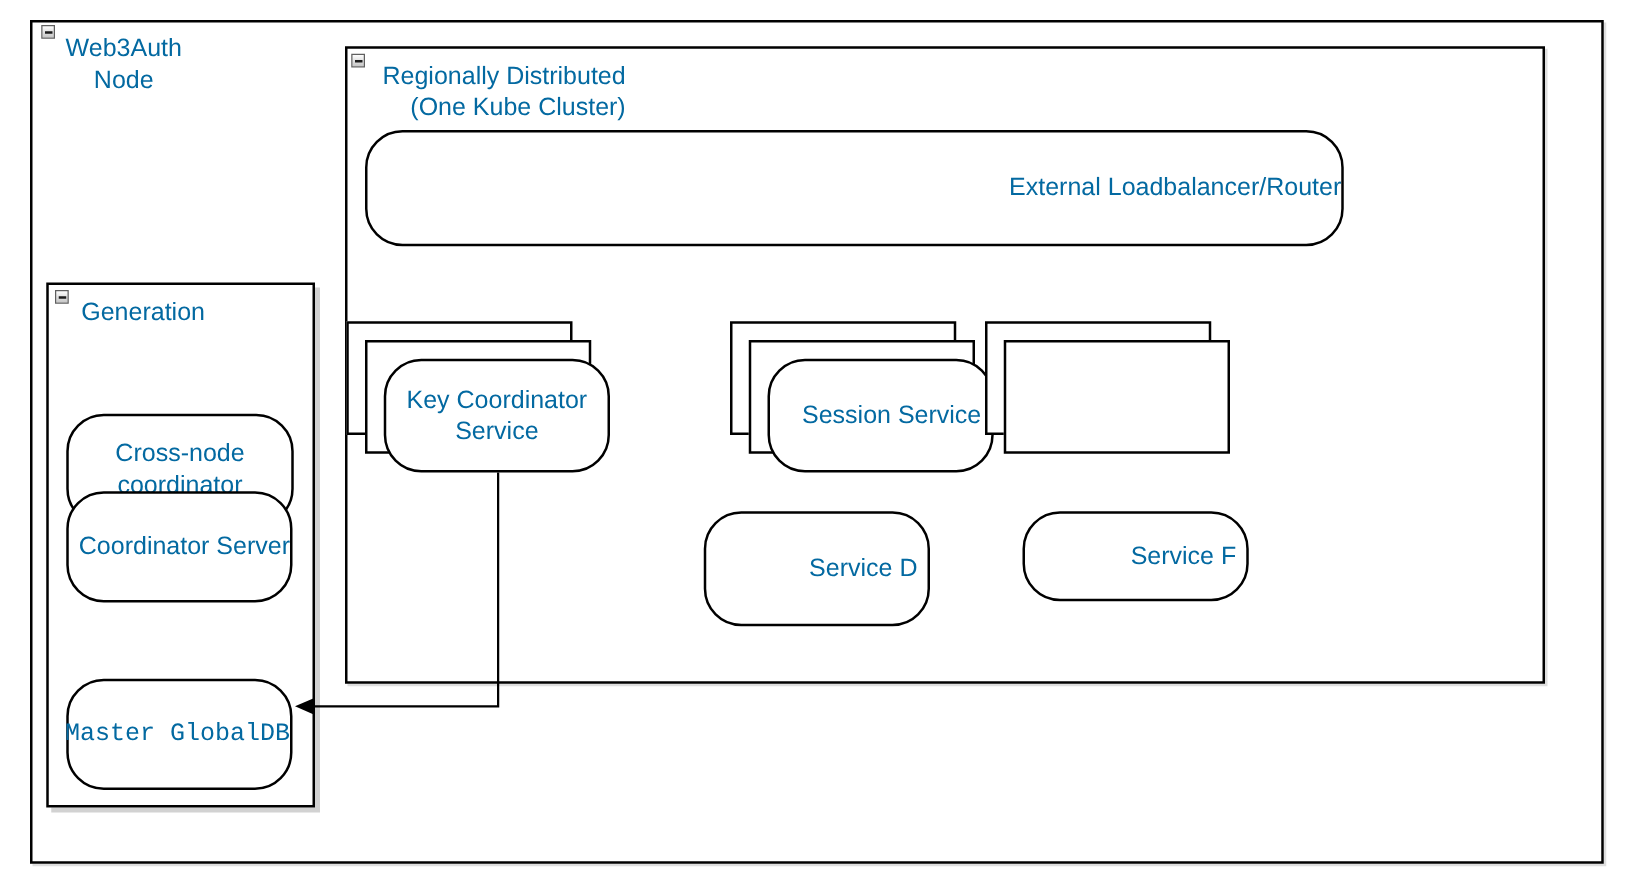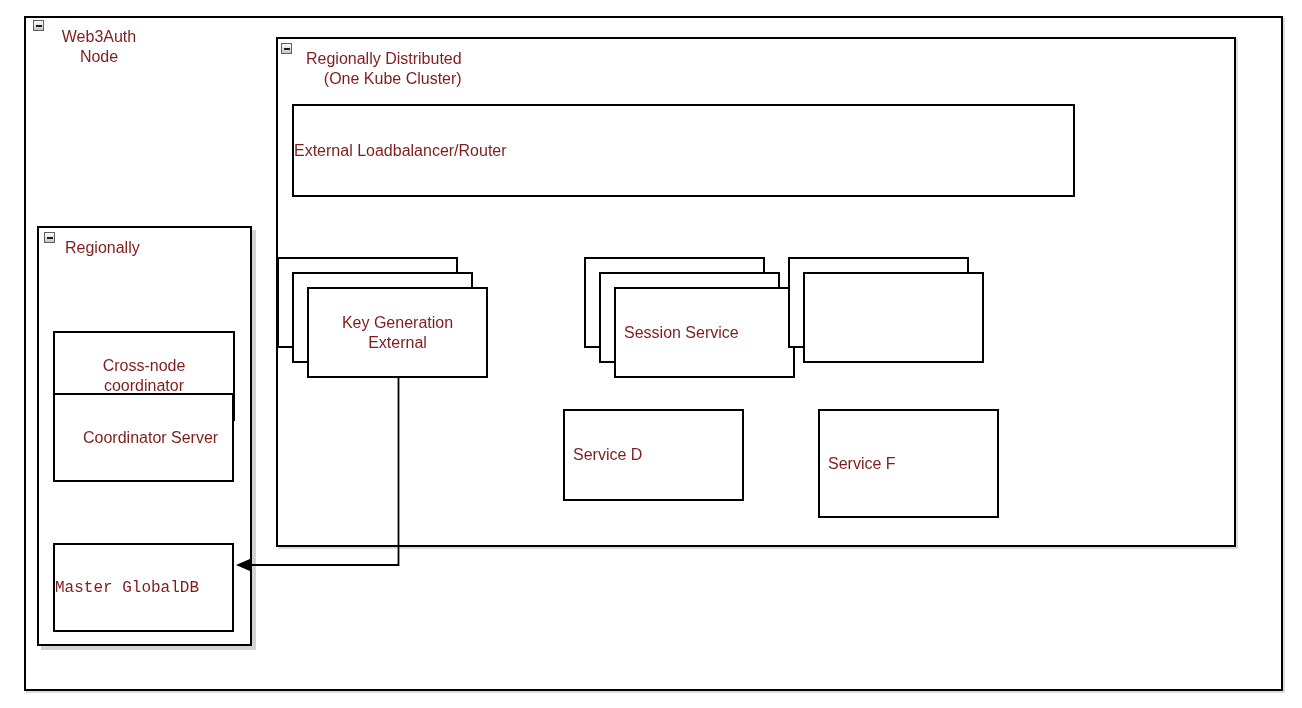--- a/index.html
+++ b/index.html
@@ -3,22 +3,22 @@
 <meta charset="utf-8">
 <style>
   * { margin:0; padding:0; box-sizing:border-box; }
   html,body { width:1302px; height:708px; background:#ffffff; overflow:hidden; }
   body { position:relative; font-family:"Liberation Sans", sans-serif; color:#000; }
 
   .canvas { position:absolute; left:0; top:0; width:1302px; height:708px; background:#fff; }
 
   .shape { position:absolute; border:2px solid #000; background:#fff; }
 
-  .lbl { font-size:16px; line-height:1.25; color:#7f1d1d; }
-  .flexc { display:flex; align-items:center; justify-content:flex-start; text-align:center; }
+  .lbl { font-size:20px; line-height:1.25; color:#0369a1; }
+  .flexc { display:flex; align-items:center; justify-content:flex-end; text-align:center;border-radius:30px; }
   .nowrap { white-space:nowrap; }
 
   
   .outer-box       { left:24px;  top:16px;  width:1259px; height:675px; box-shadow:2px 2px 0 #dedede; }
   .regional-box    { left:276px; top:37px;  width:960px;  height:510px; box-shadow:2px 2px 0 #dedede; }
   .coordinator-box { left:37px;  top:226px; width:215px;  height:420px; box-shadow:4px 4px 0 #d2d2d2; }
 
   
   .collapse { position:absolute; width:11px; height:11px; border:1px solid #5f5f5f;
               background:linear-gradient(180deg,#fdfdfd 0%,#c6c6c6 100%);
@@ -30,21 +30,21 @@
 
   
   .outer-title    { position:absolute; left:23px; top:9px;  width:100px; text-align:center; }
   .regional-title { position:absolute; left:28px; top:10px; }
   .regional-title .line2 { padding-left:6px;text-align:right; }
   .coord-title    { position:absolute; left:26px; top:10px; }
 
   
   .elb-box       { left:292px; top:104px; width:783px; height:93px; }
   .service-d-box { left:563px; top:409px; width:181px; height:92px; }
-  .service-f-box { left:818px; top:409px; width:181px; height:109px; }
+  .service-f-box { left:818px; top:409px; width:181px; height:72px; }
   .crossnode-box { left:53px;  top:287px; width:182px; height:90px;margin-top:44px; }
   .coordsrv-box  { left:53px;  top:393px; width:181px; height:89px;padding-left:28px; }
   .masterdb-box  { left:53px;  top:543px; width:181px; height:89px;font-family:Liberation Mono, monospace; }
   .box-pad { padding:0 8px; }
 
   
   .stack { position:absolute; width:212px; height:122px; }
   .stack.s-keygen  { left:277px; top:257px; }
   .stack.s-session { left:548px; top:257px;margin-left:36px; }
   .stack.s-tss     { left:788px; top:257px; }
@@ -81,21 +81,21 @@
   </div>
 
   <div class="shape flexc elb-box">
     <span class="lbl">External Loadbalancer/Router</span>
   </div>
 
   <div class="stack s-keygen">
     <div class="layer l0"></div>
     <div class="layer l1"></div>
     <div class="layer l2 flexc box-pad">
-      <span class="lbl">Key Generation External</span>
+      <span class="lbl">Key Coordinator Service</span>
     </div>
   </div>
 
   <div class="stack s-session">
     <div class="layer l0"></div>
     <div class="layer l1"></div>
     <div class="layer l2 flexc box-pad">
       <span class="lbl">Session Service</span>
     </div>
   </div>
@@ -109,21 +109,21 @@
     <span class="lbl">Service D</span>
   </div>
   <div class="shape flexc service-f-box box-pad">
     <span class="lbl">Service F</span>
   </div>
 
   <div class="shape coordinator-box">
     <span class="collapse c-coord">
       <span class="minus-bar"></span>
     </span>
-    <div class="lbl coord-title nowrap">Regionally</div>
+    <div class="lbl coord-title nowrap">Generation</div>
   </div>
 
   <div class="shape flexc crossnode-box box-pad">
     <span class="lbl">Cross-node coordinator</span>
   </div>
   <div class="shape flexc coordsrv-box">
     <span class="lbl nowrap">Coordinator Server</span>
   </div>
   <div class="shape flexc masterdb-box">
     <span class="lbl nowrap">Master GlobalDB</span>

